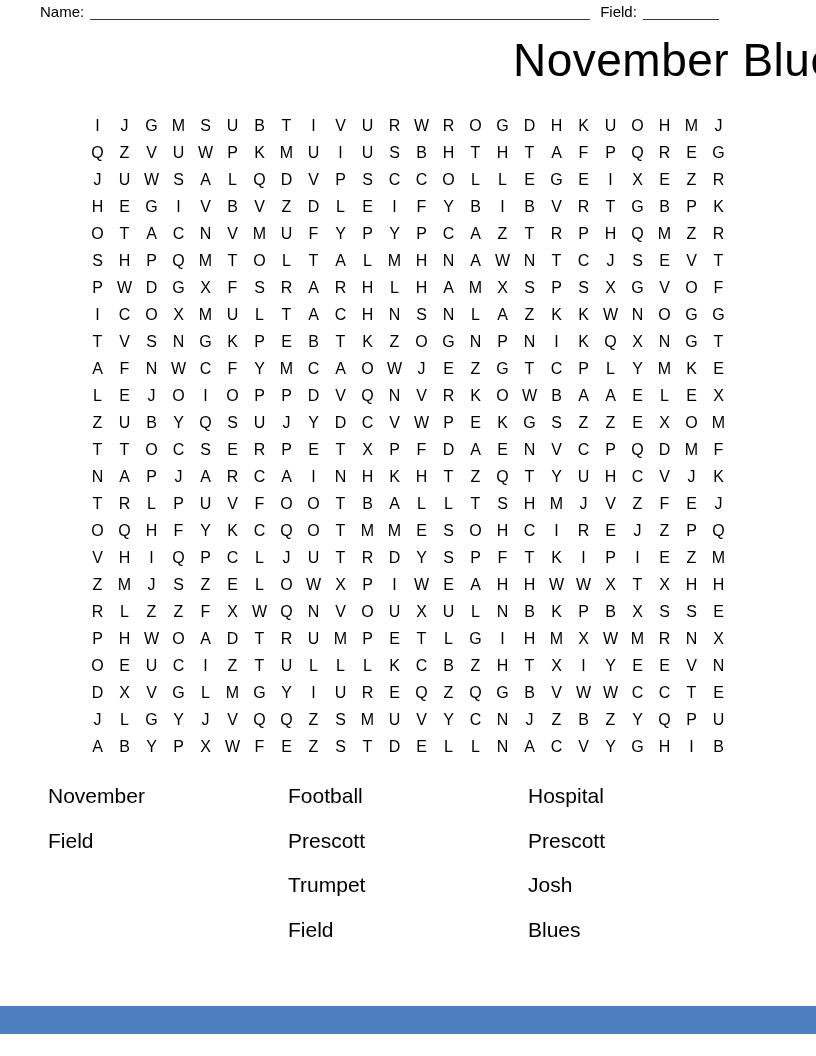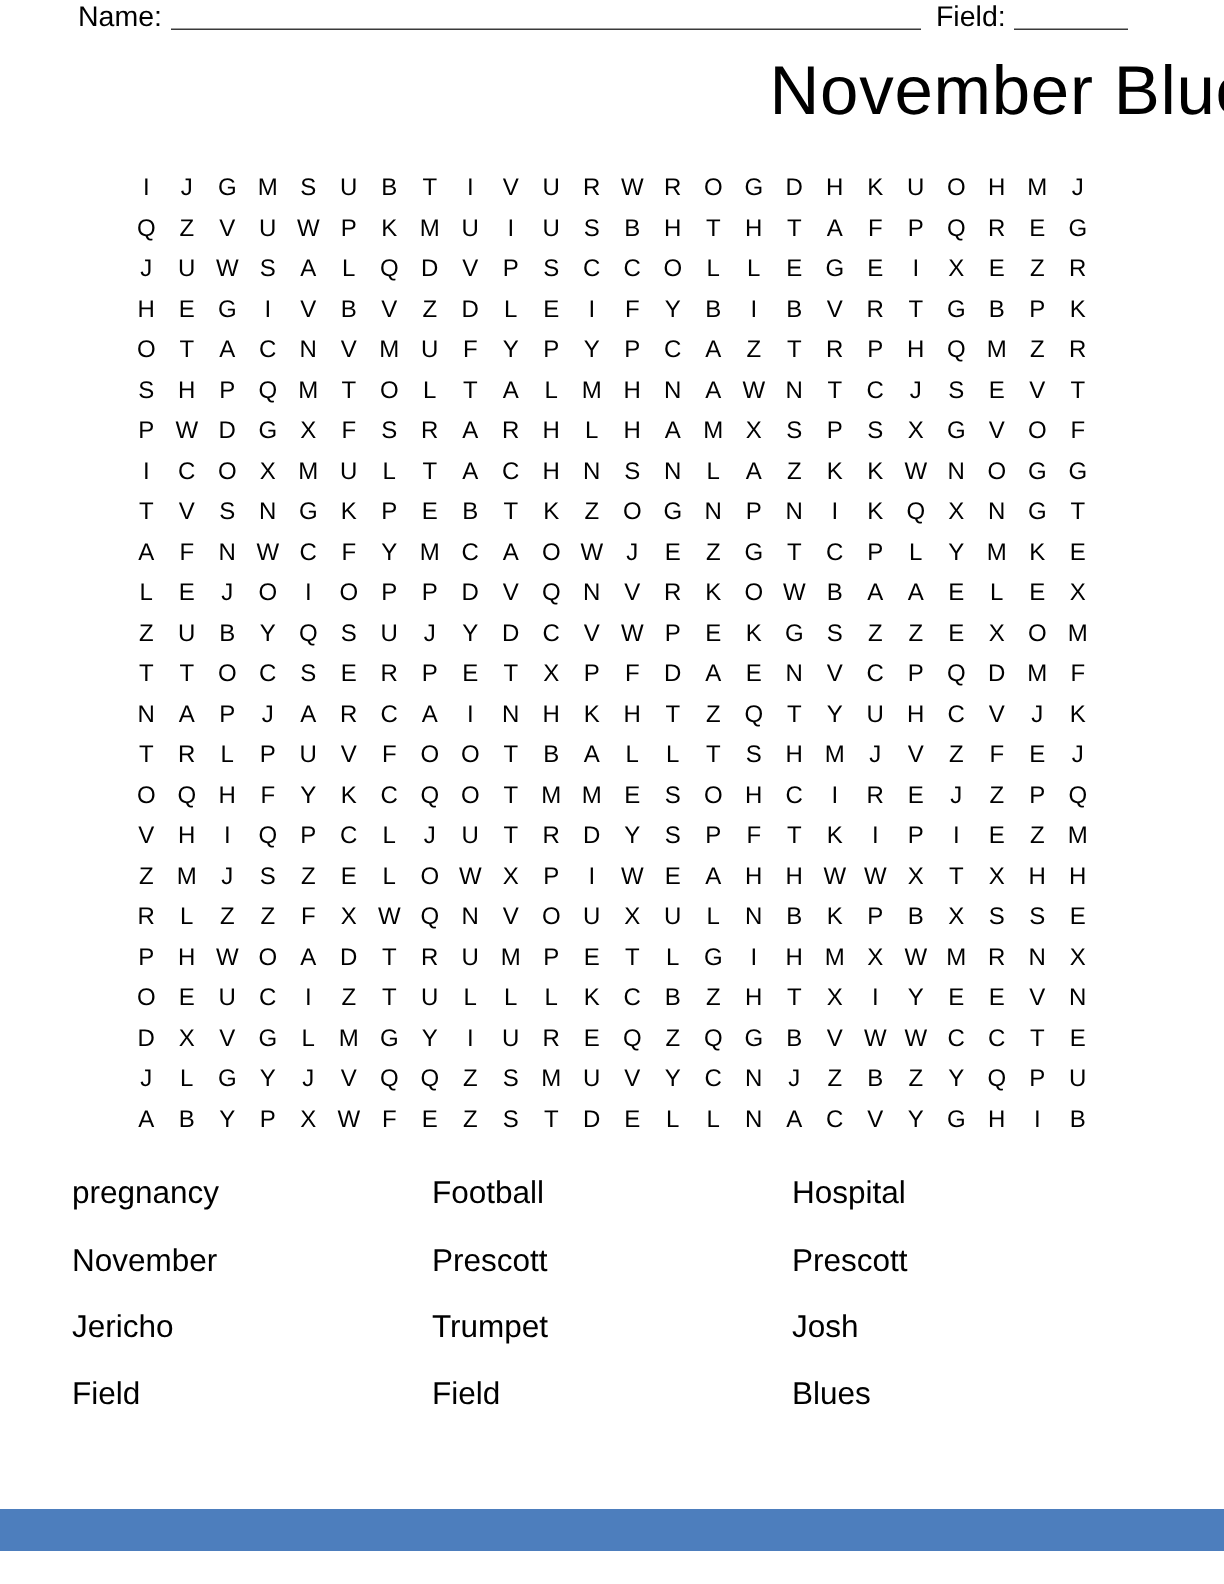--- a/index.html
+++ b/index.html
@@ -14,22 +14,21 @@
   }
   
   .header-row {
     position: absolute;
     top: 0;
     left: 40px;
     right: 40px;
     height: 20px;
     display: flex;
     align-items: flex-end;
-    font-size: 19px;
-    margin-left: 12px;
+    font-size: 15px;
   }
   .hdr-label { line-height: 17px; white-space: nowrap; }
   .name-line {
     width: 500px;
     height: 15px;
     border-bottom: 1.5px solid #3a3a3a;
     margin: 0 10px 0 6px;
   }
   .date-line {
     width: 76px;
@@ -678,23 +677,21 @@
       <span class="cell">V</span>
       <span class="cell">Y</span>
       <span class="cell">G</span>
       <span class="cell">H</span>
       <span class="cell">I</span>
       <span class="cell">B</span>
     </div>
 
   <div class="words">
     <div class="word-col">
-        <div class="word">pregnancy</div>
         <div class="word">November</div>
-        <div class="word">Jericho</div>
         <div class="word">Field</div>
       </div>
     <div class="word-col">
         <div class="word">Football</div>
         <div class="word">Prescott</div>
         <div class="word">Trumpet</div>
         <div class="word">Field</div>
       </div>
     <div class="word-col">
         <div class="word">Hospital</div>

